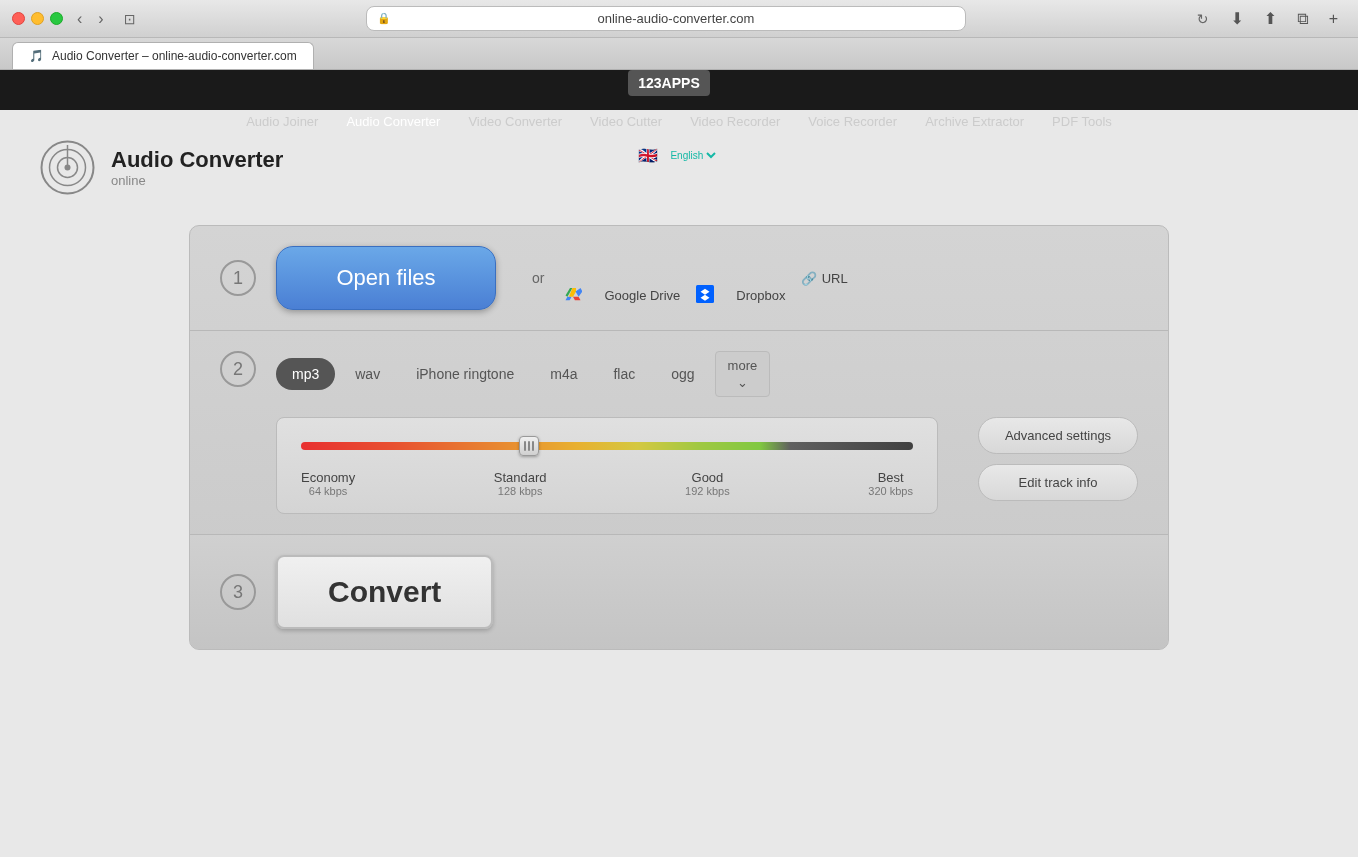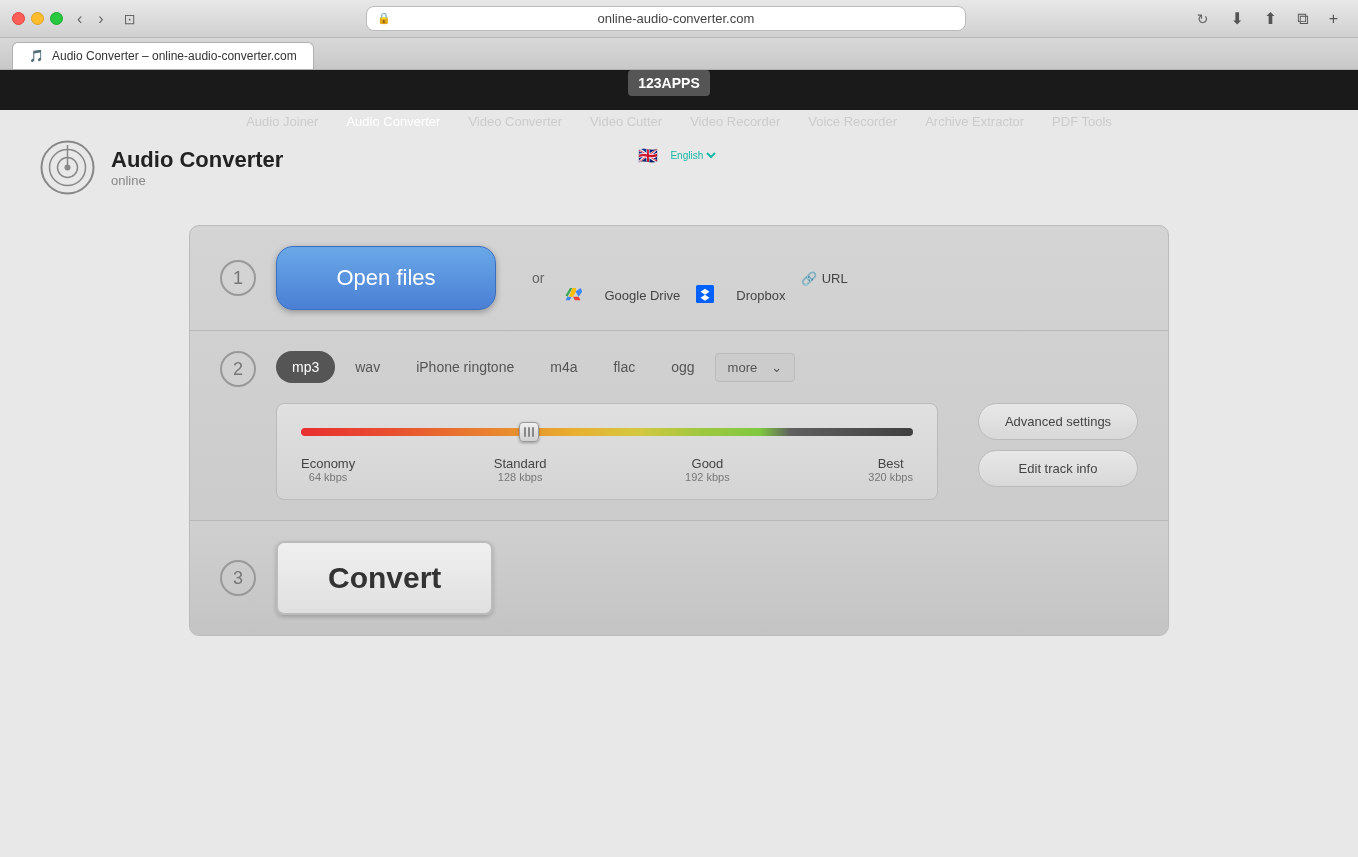--- a/index.html
+++ b/index.html
@@ -269,28 +269,29 @@
       border: none;
     }
     .format-tab.active {
       background: #555;
       color: white;
       border-radius: 20px;
     }
     .more-btn {
       display: flex;
       align-items: center;
-      gap: 14px;
+      gap: 2px;
       padding: 6px 12px;
       background: #ccc;
       border: 1px solid #bbb;
       border-radius: 4px;
       cursor: pointer;
       font-size: 13px;
       color: #555;
+      flex-direction: column;
     }
 
     
     .quality-panel {
       background: linear-gradient(to bottom, #e0e0e0, #d4d4d4);
       border: 1px solid #bbb;
       border-radius: 8px;
       padding: 16px 24px;
       flex: 1;
       position: relative;

